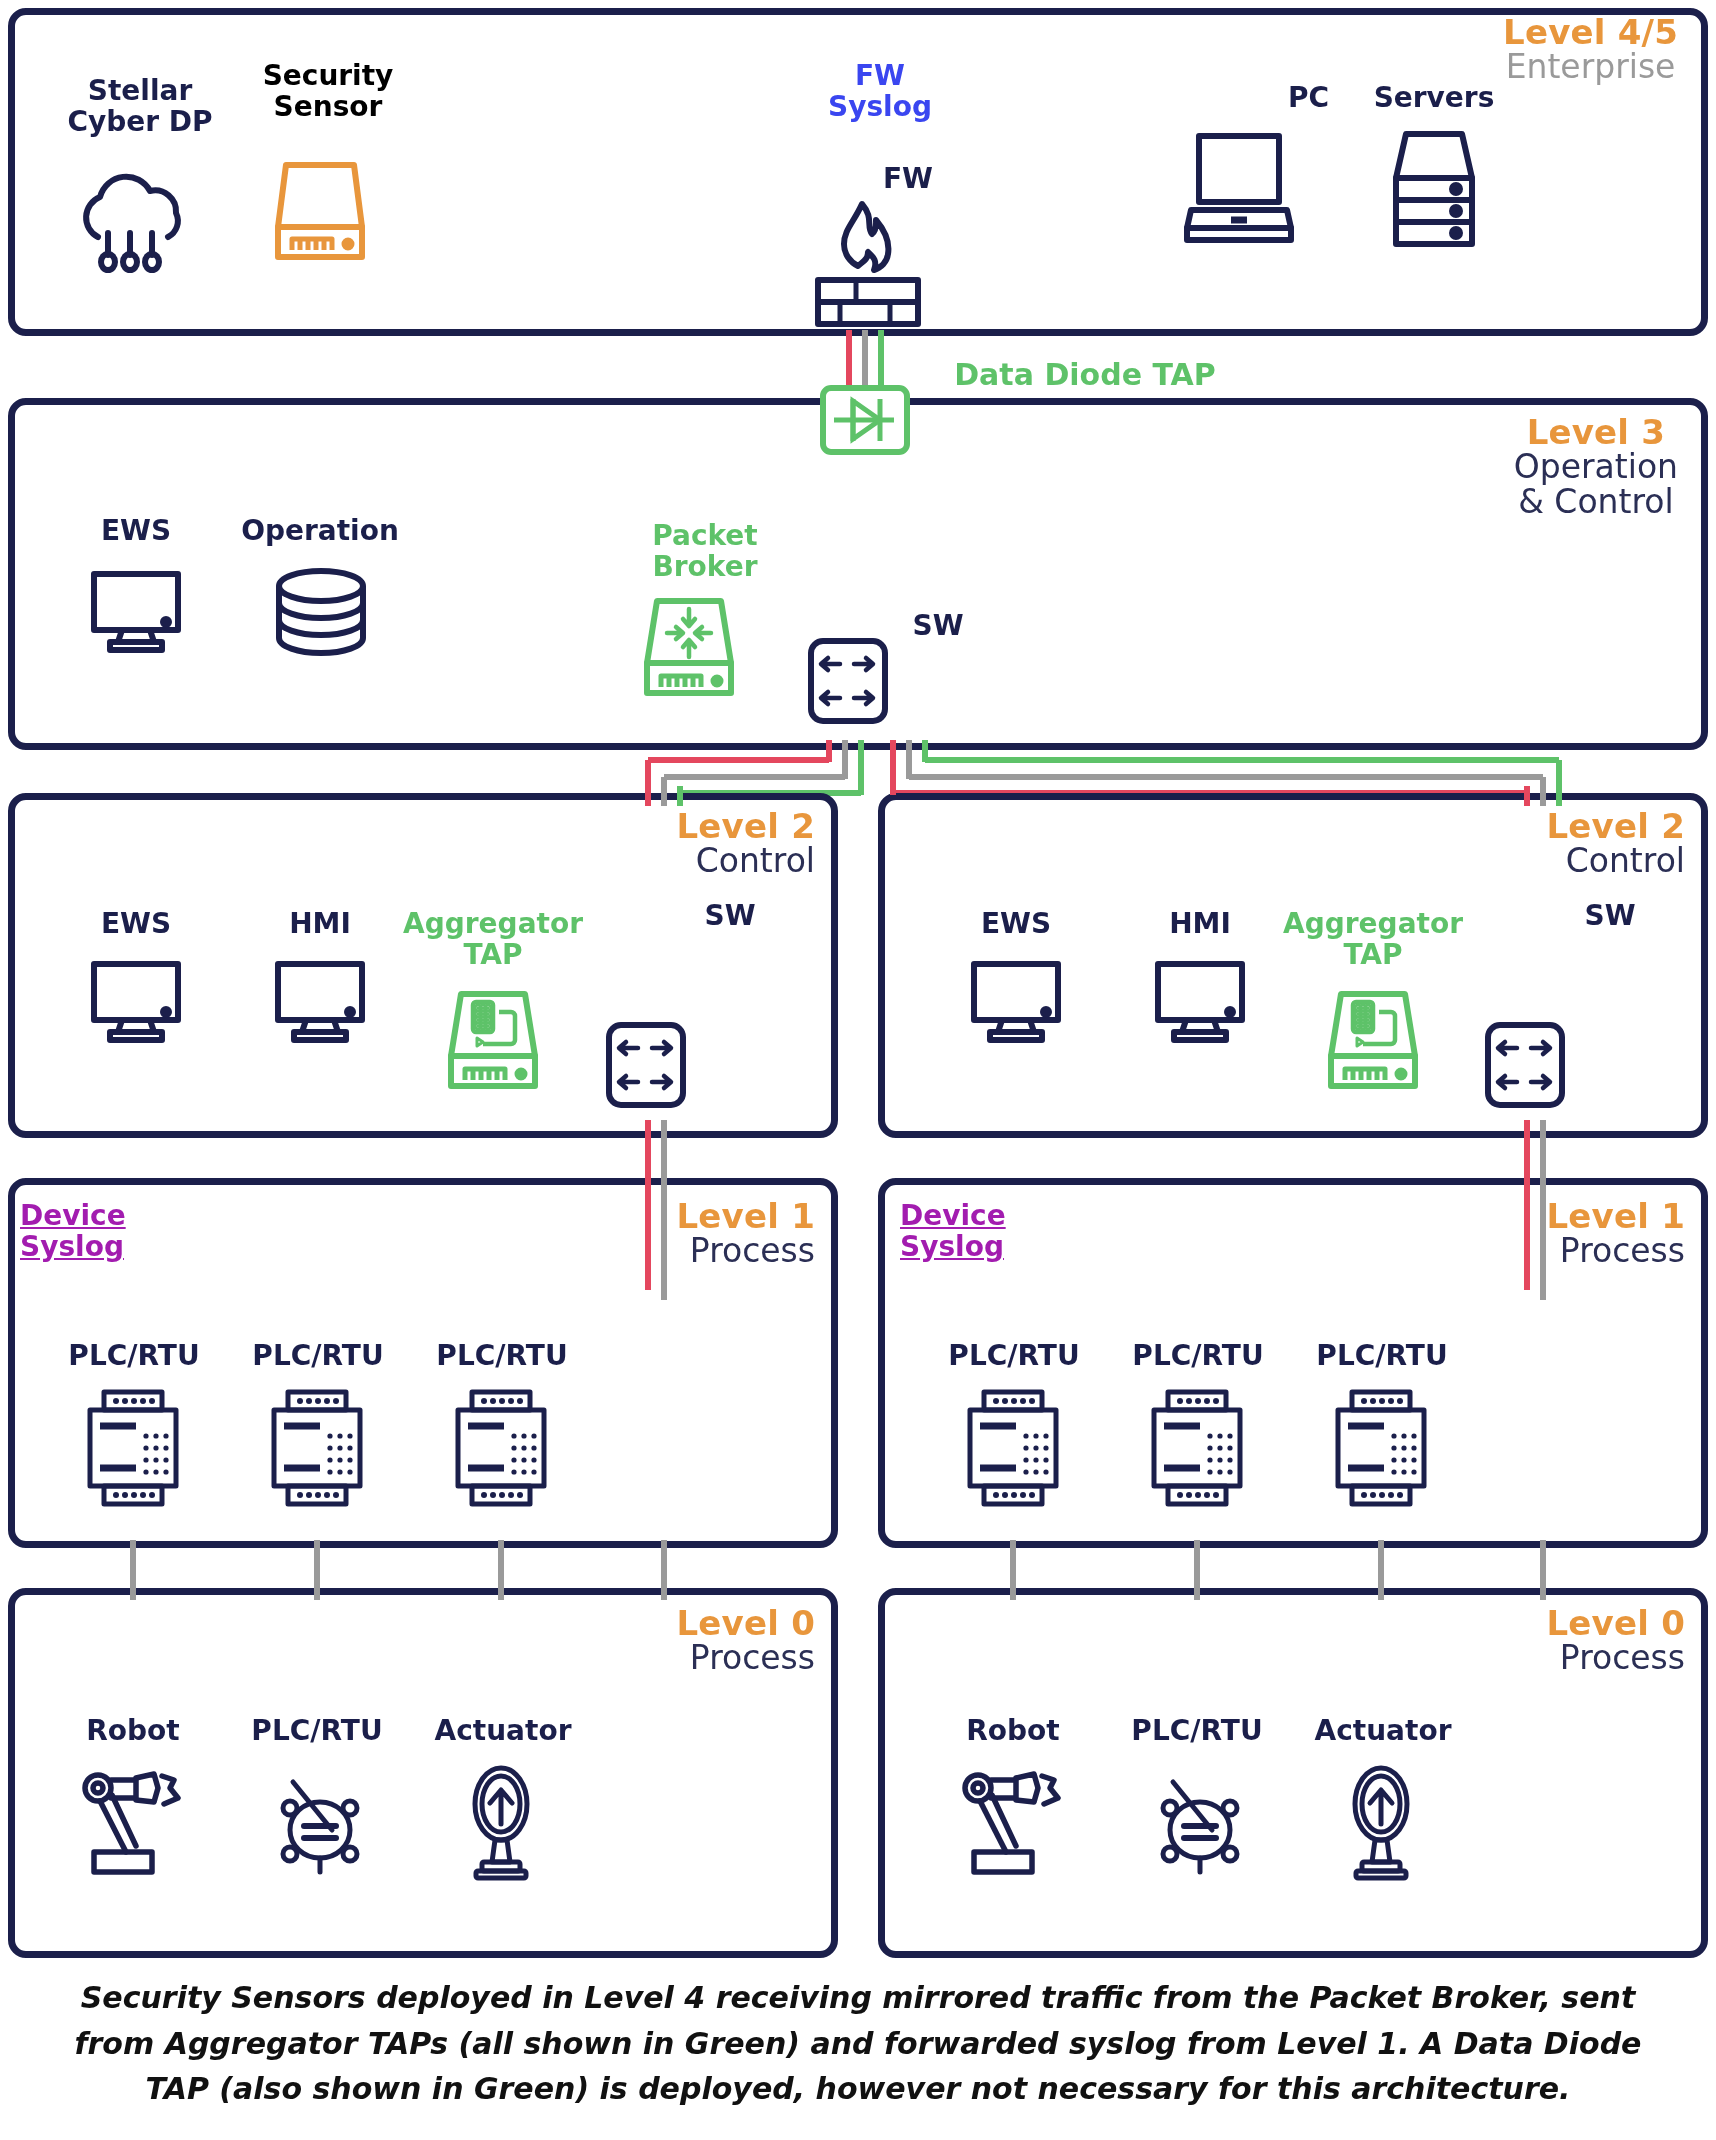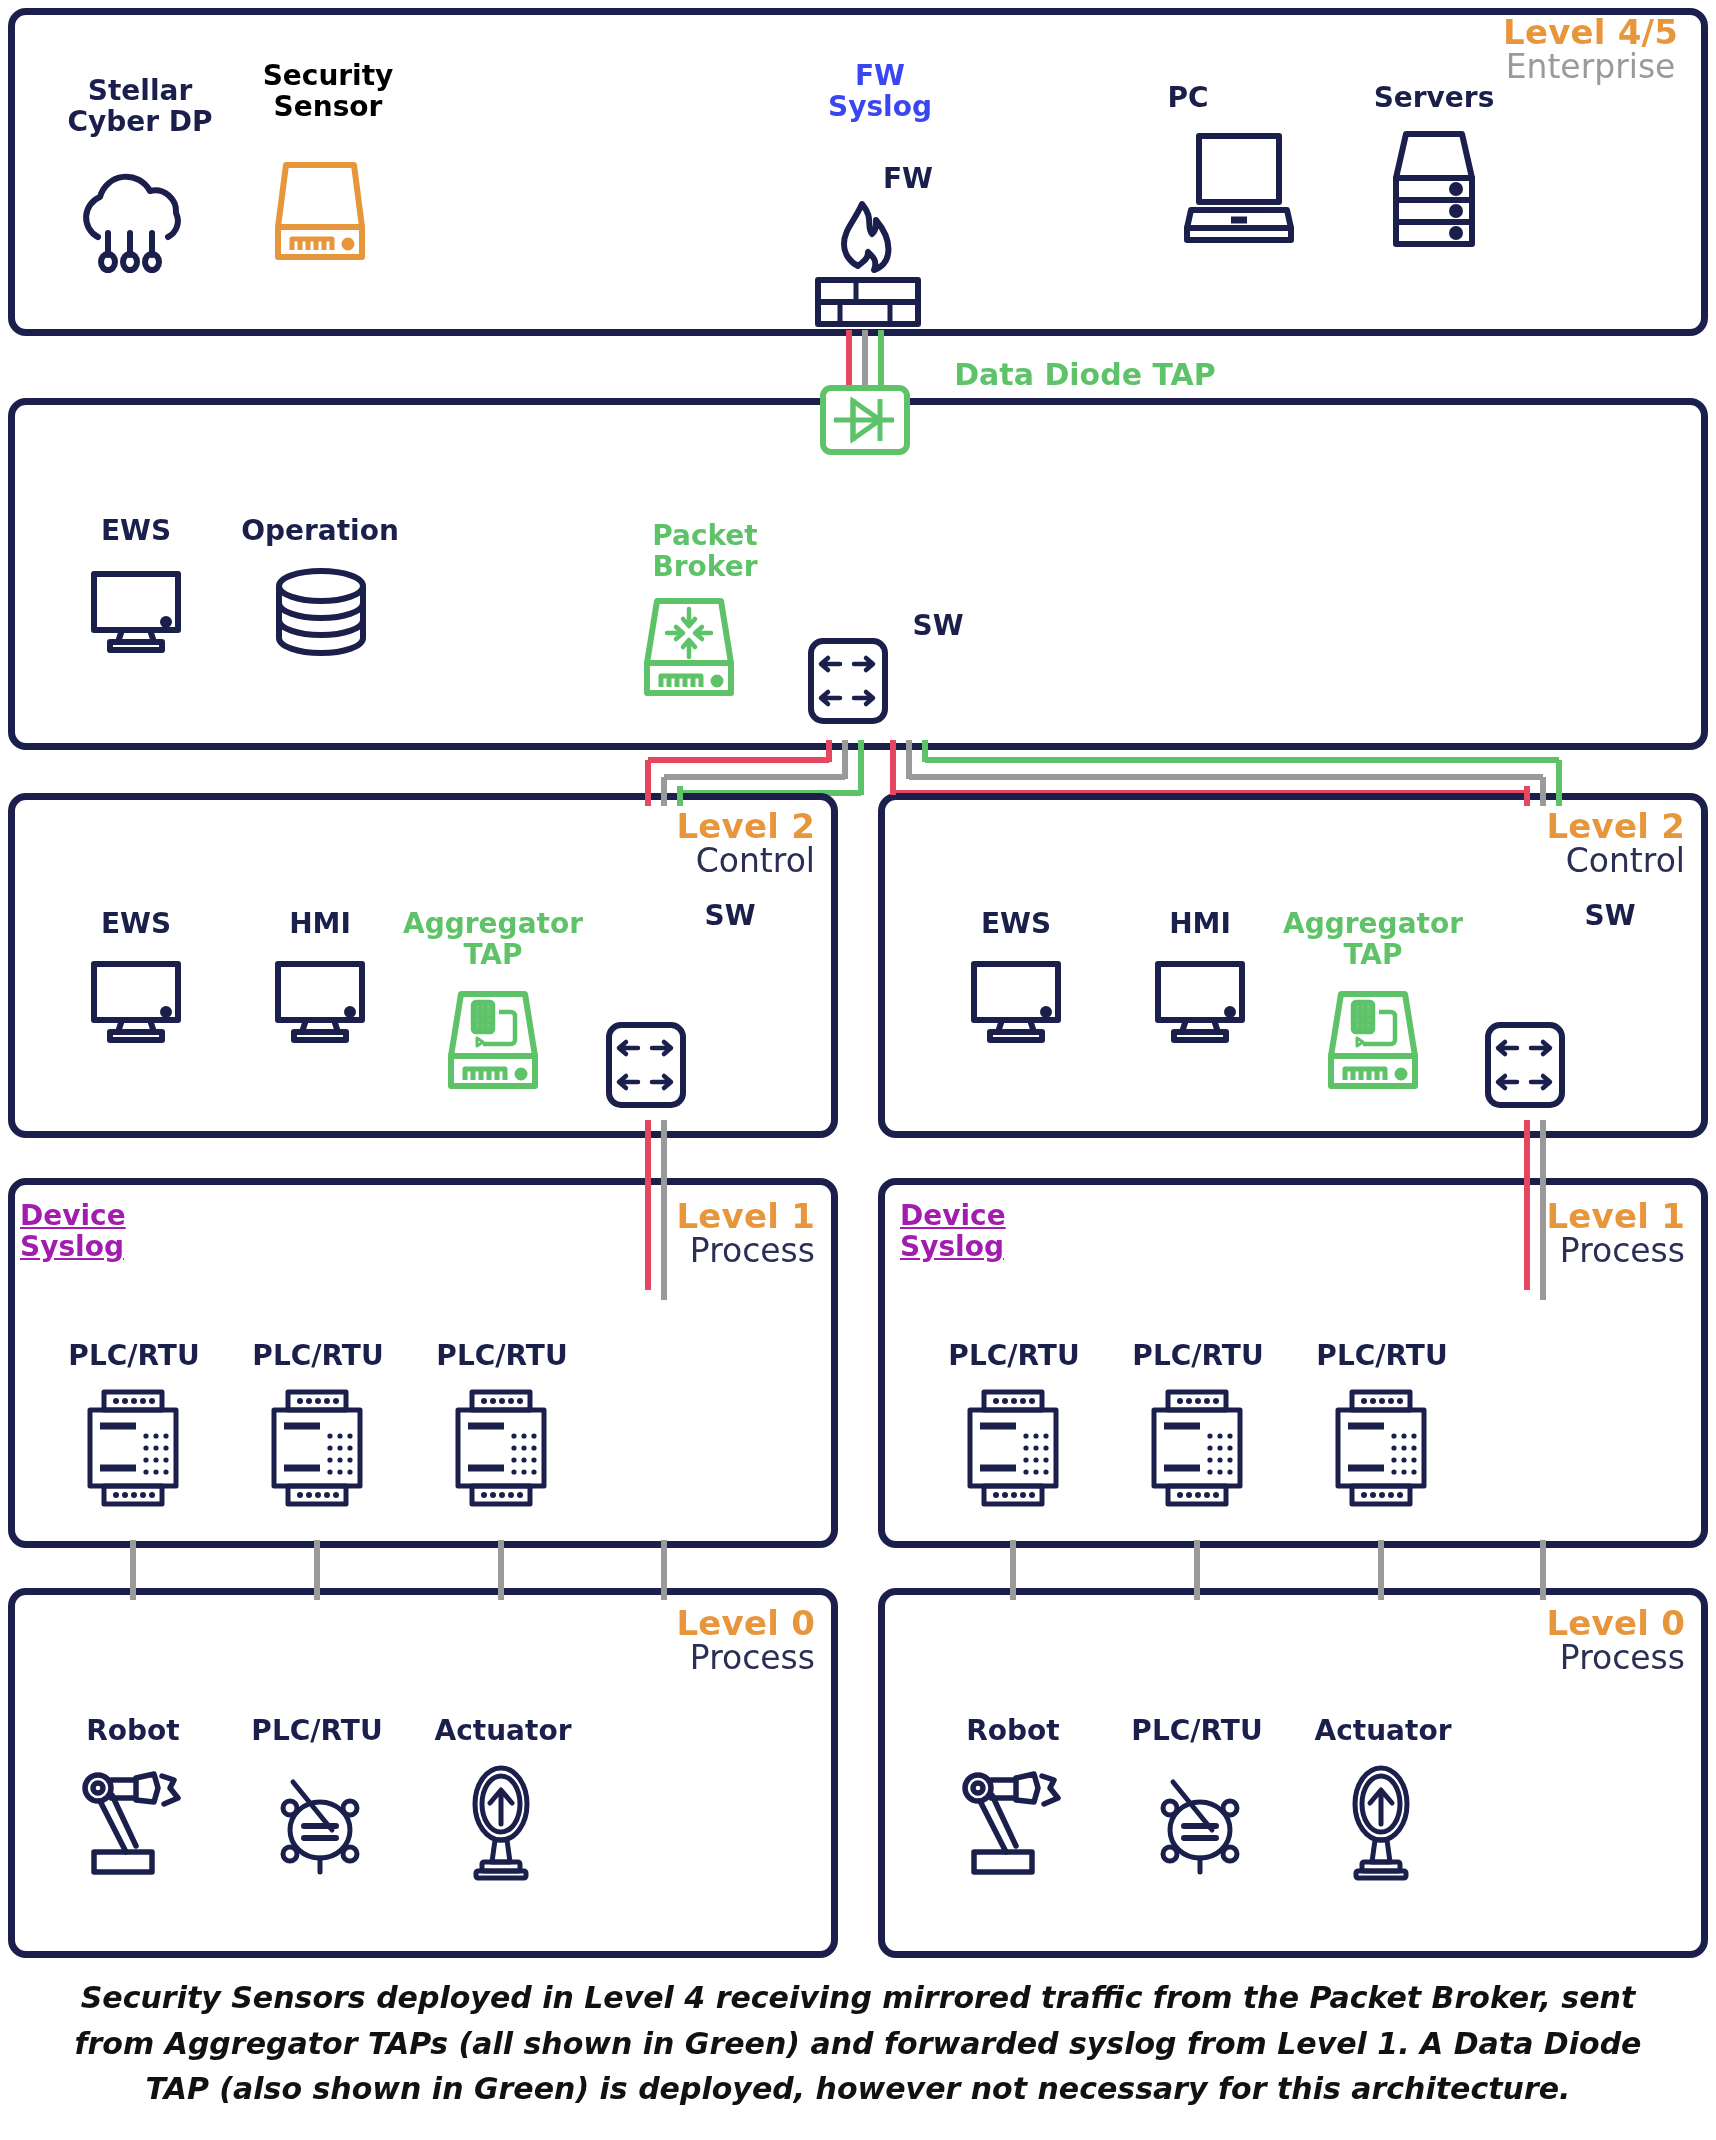--- a/index.html
+++ b/index.html
@@ -229,20 +229,25 @@
       <path d="M1381 1540 V 1600" stroke="#9a9a9a"></path>
       <path d="M1543 1540 V 1600" stroke="#9a9a9a"></path>
     </g>
   </svg>
 
   <div class="lvl-title" style="right:38px; top:14px;">
     <div class="lvl-main">Level 4/5</div>
     <div class="lvl-sub sub-gray">Enterprise</div>
   </div>
 
+  <div class="lvl-title" style="right:38px; top:414px;">
+    <div class="lvl-main">Level 3</div>
+    <div class="lvl-sub sub-dark">Operation</div>
+    <div class="lvl-sub sub-dark">&amp; Control</div>
+  </div>
 
   <div class="lvl-title" style="left:660px; top:808px; text-align:right; width:155px;">
     <div class="lvl-main">Level 2</div>
     <div class="lvl-sub sub-dark">Control</div>
   </div>
   <div class="lvl-title" style="left:1530px; top:808px; text-align:right; width:155px;">
     <div class="lvl-main">Level 2</div>
     <div class="lvl-sub sub-dark">Control</div>
   </div>
 
@@ -309,21 +314,21 @@
       <g fill="none" stroke="#1b1f4b" stroke-width="6" stroke-linejoin="round" stroke-linecap="round">
         <path d="M50 6 c 12 14 4 22 10 30 c 5 -4 4 -10 4 -14 c 10 12 14 22 12 34 c -1 8 -7 14 -14 16
                  c 4 -10 -2 -14 -6 -18 c 0 8 -6 10 -10 14 c -8 -4 -14 -12 -14 -22 c 0 -14 10 -22 18 -40 Z"></path>
         <rect x="6" y="82" width="100" height="22"></rect>
         <rect x="6" y="104" width="100" height="22"></rect>
         <path d="M44 82 V 104 M78 104 V 126 M28 104 V 126" stroke-width="5"></path>
       </g>
     </svg>
   </div>
 
-  <div class="dev-label" style="left:1128px; top:82px; width:120px;">
+  <div class="dev-label" style="left:1209px; top:82px; width:120px;text-align:right;">
     <span>PC</span>
   </div>
   <div class="icon" style="left:1183px; top:130px;">
     <svg width="112" height="118" viewBox="0 0 112 118">
       <g fill="none" stroke="#1b1f4b" stroke-width="6" stroke-linejoin="round">
         <rect x="16" y="6" width="80" height="66"></rect>
         <path d="M8 80 H 104 L 108 98 H 4 Z"></path>
         <path d="M28 80 H 84" stroke-width="5"></path>
         <rect x="4" y="98" width="104" height="12"></rect>
         <path d="M48 90 H 64" stroke-width="7"></path>

